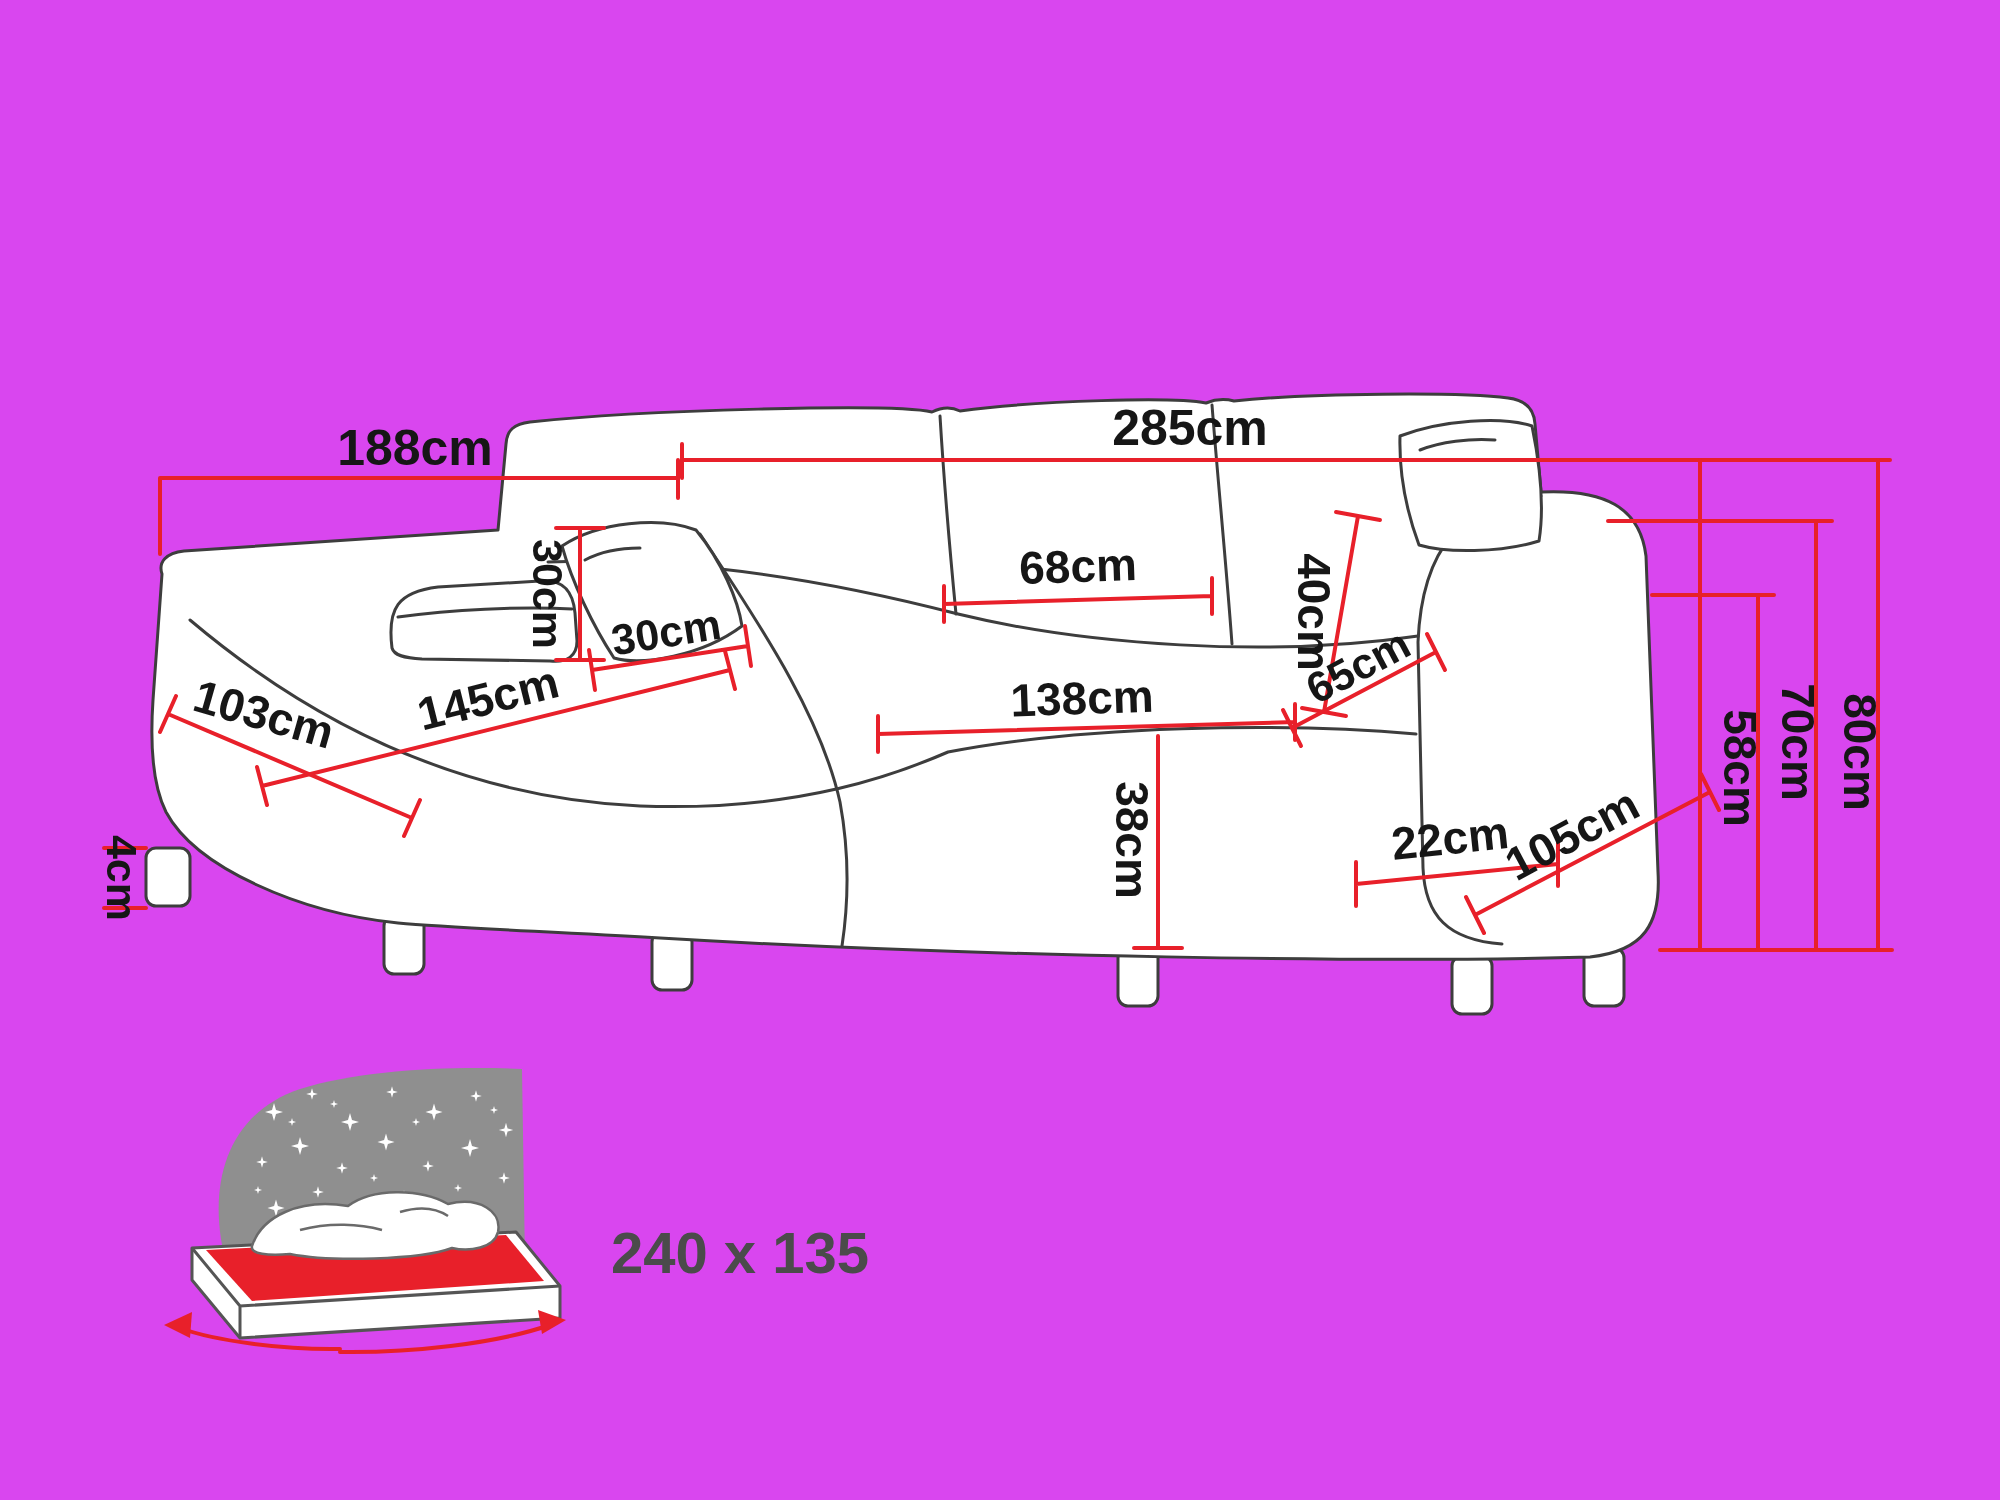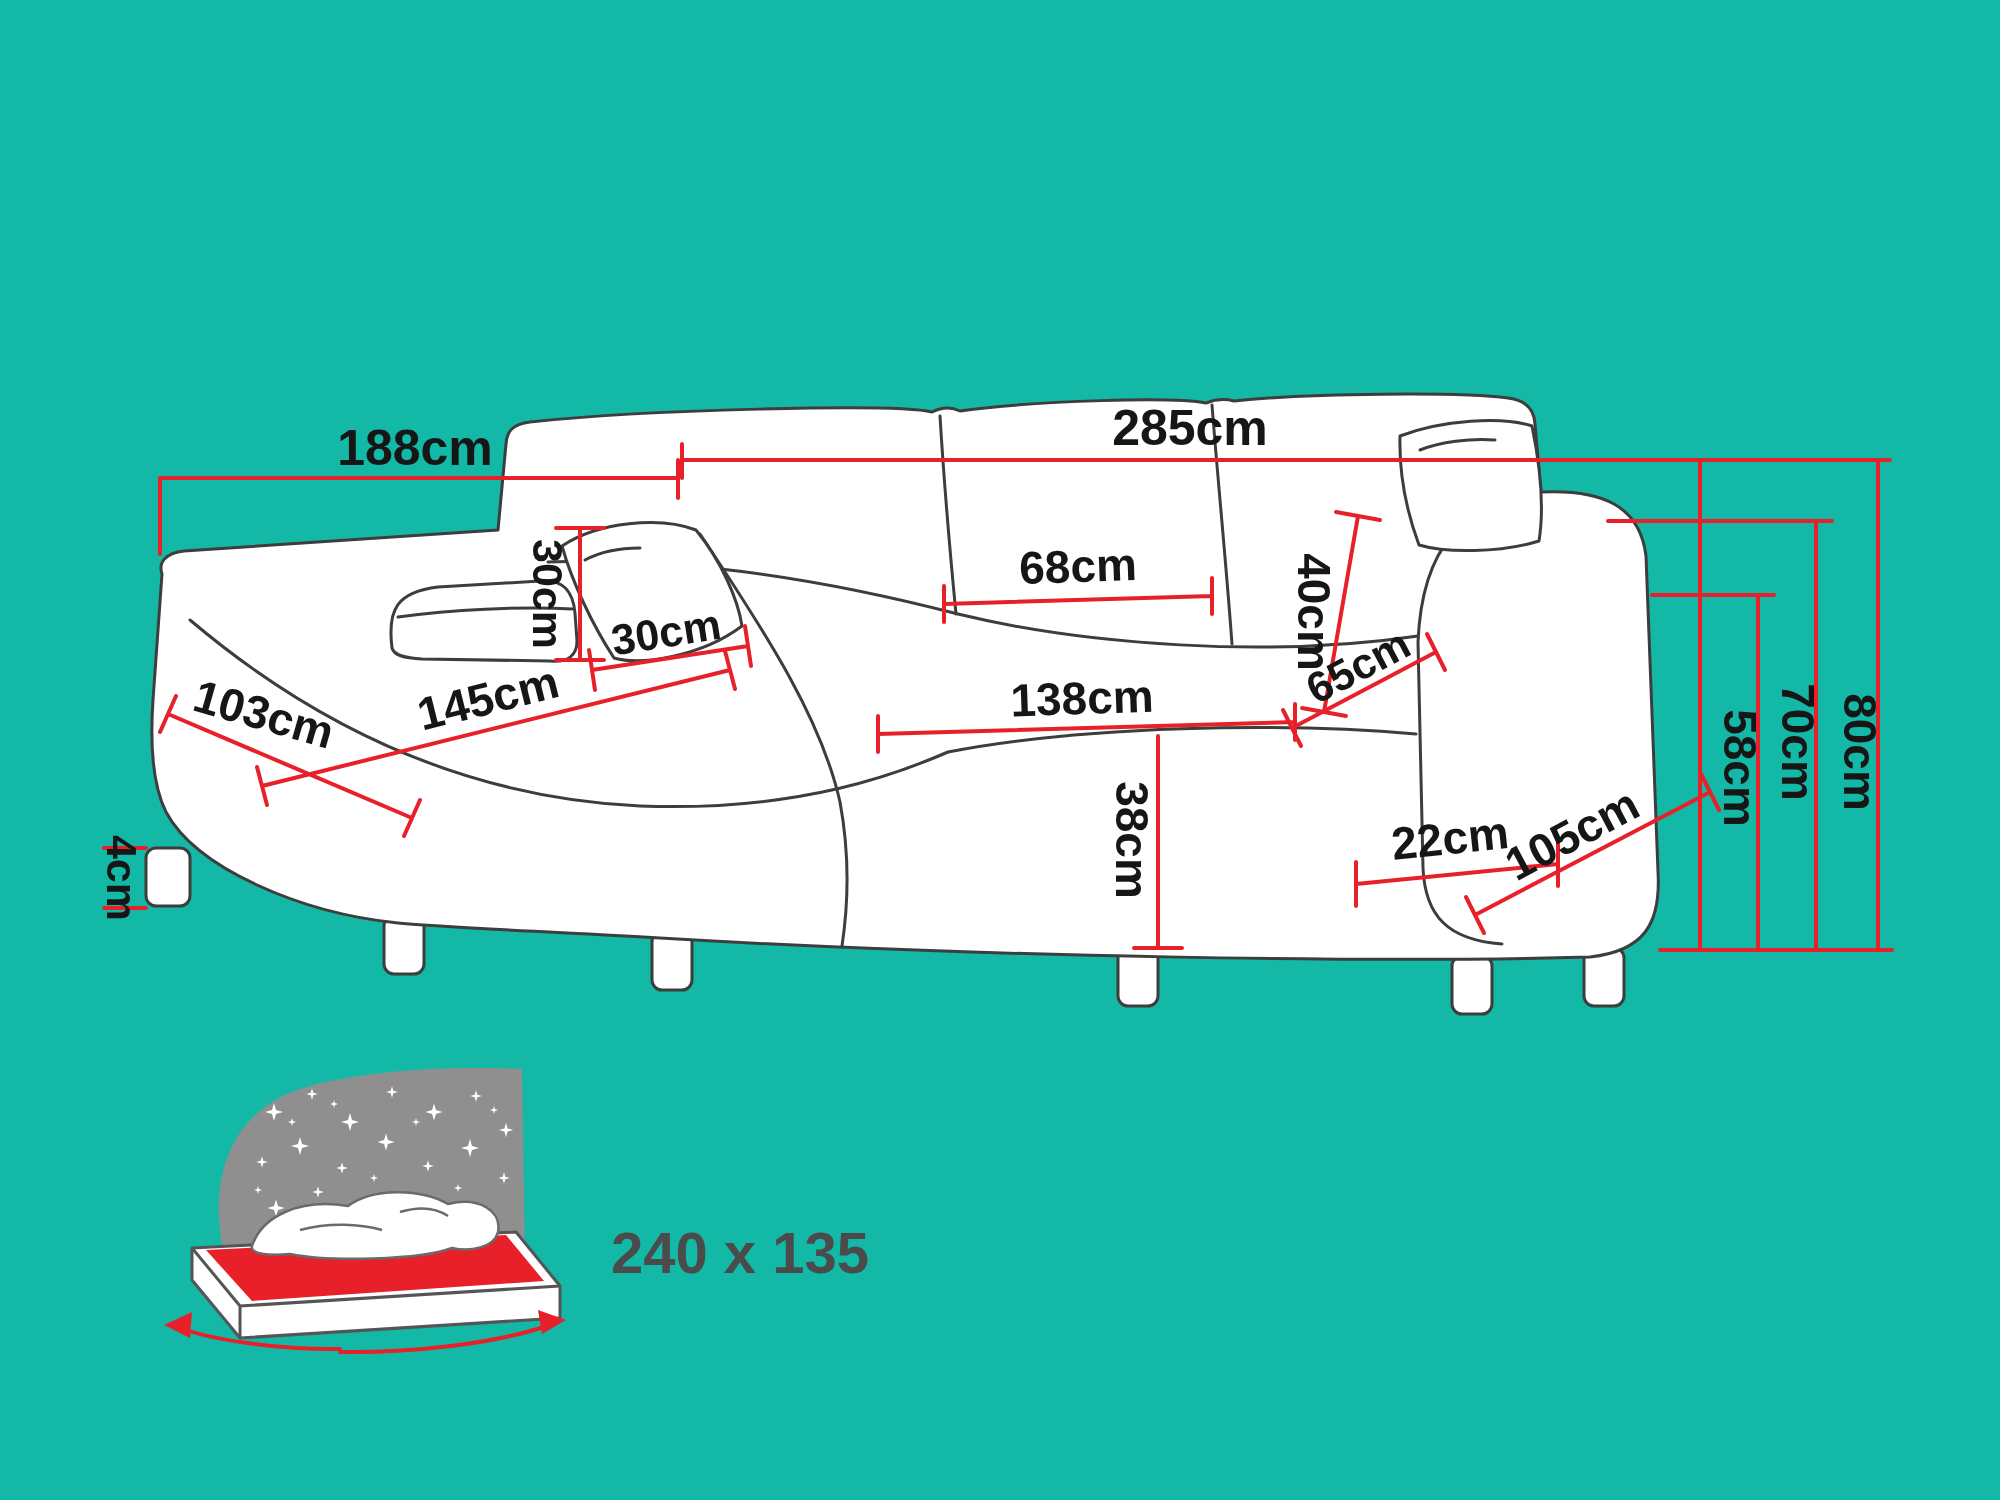--- a/index.html
+++ b/index.html
@@ -1,18 +1,18 @@
 <!DOCTYPE html>
 <html><head>
 <meta charset="utf-8">
 <title>Corner Sofa Dimension Diagram</title>
 <style>
   * { box-sizing: border-box; }
   body { margin: 0; background: #ffffff; font-family: "Liberation Sans", "DejaVu Sans", sans-serif; }
-  .stage { width: 2000px; height: 1500px; position: relative; background: #14b8a6; }
+  .stage { width: 2000px; height: 1500px; position: relative; background: #d946ef; }
   svg { display: block; }
   text { dominant-baseline: central; font-weight: bold; fill: #161616; text-anchor: middle; }
   .dim-label    { font-size: 46px; }
   .dim-label-lg { font-size: 50px; }
   .dim-label-sm { font-size: 43px; }
   .sleep-label  { font-size: 58px; fill: #4b4b4b; }
   .red  { stroke: #e8202a; stroke-width: 4; fill: none; stroke-linecap: round; }
   .line { stroke: #3d3d3d; stroke-width: 3; fill: none; stroke-linejoin: round; stroke-linecap: round; }
   .fillw { fill: #ffffff; }
   .nofill { fill: none; }

